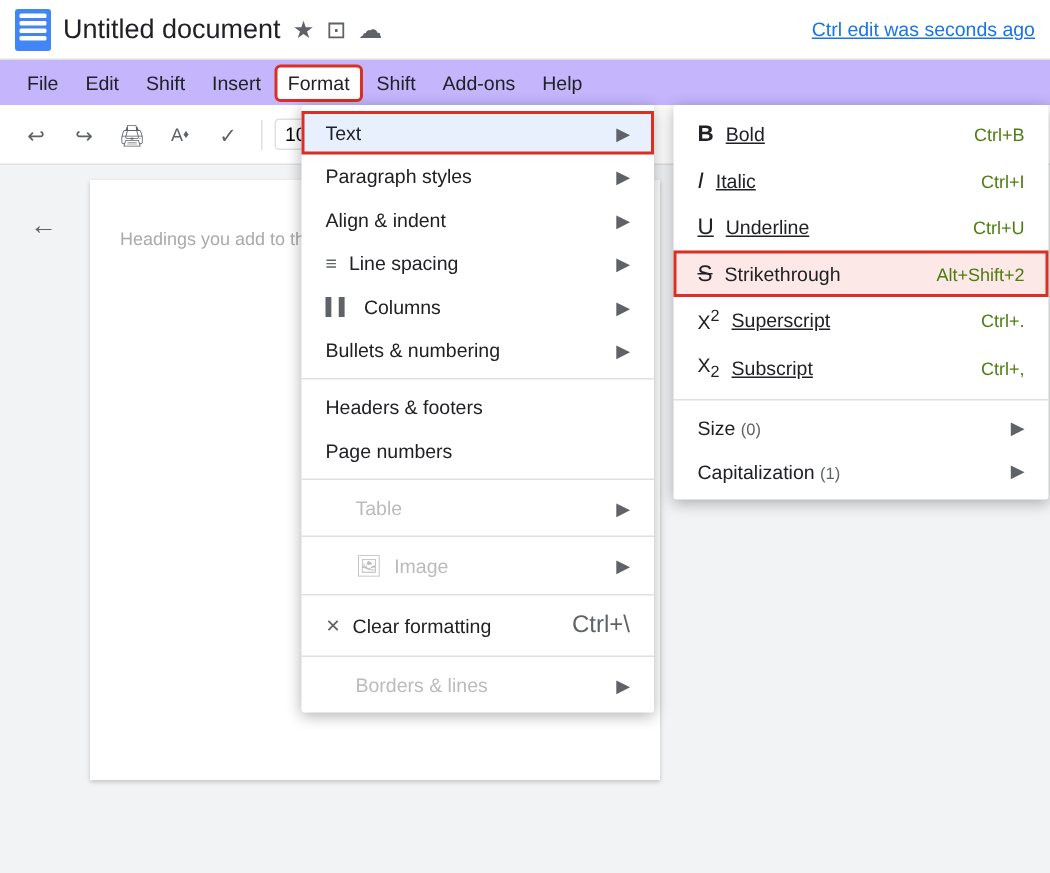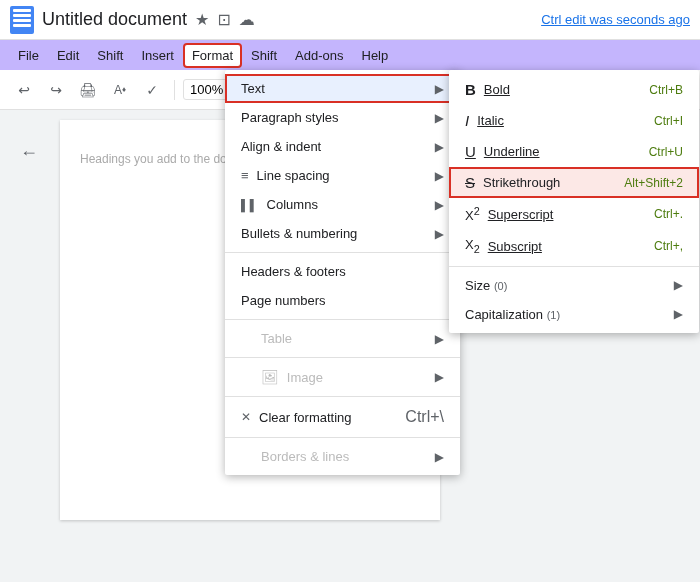--- a/index.html
+++ b/index.html
@@ -100,21 +100,21 @@
     }
     .sidebar-text {
       font-size: 12px; color: #aaa;
       margin-top: 10px;
       line-height: 1.5;
     }
 
     
     .format-dropdown {
       position: absolute;
-      top: 70px; left: 225px;
+      top: 70px; left: 201px;
       background: #fff;
       box-shadow: 0 2px 10px rgba(0,0,0,0.3);
       border-radius: 2px;
       width: 235px;
       z-index: 100;
       padding: 4px 0;
     }
     .dropdown-item {
       display: flex;
       align-items: center;

